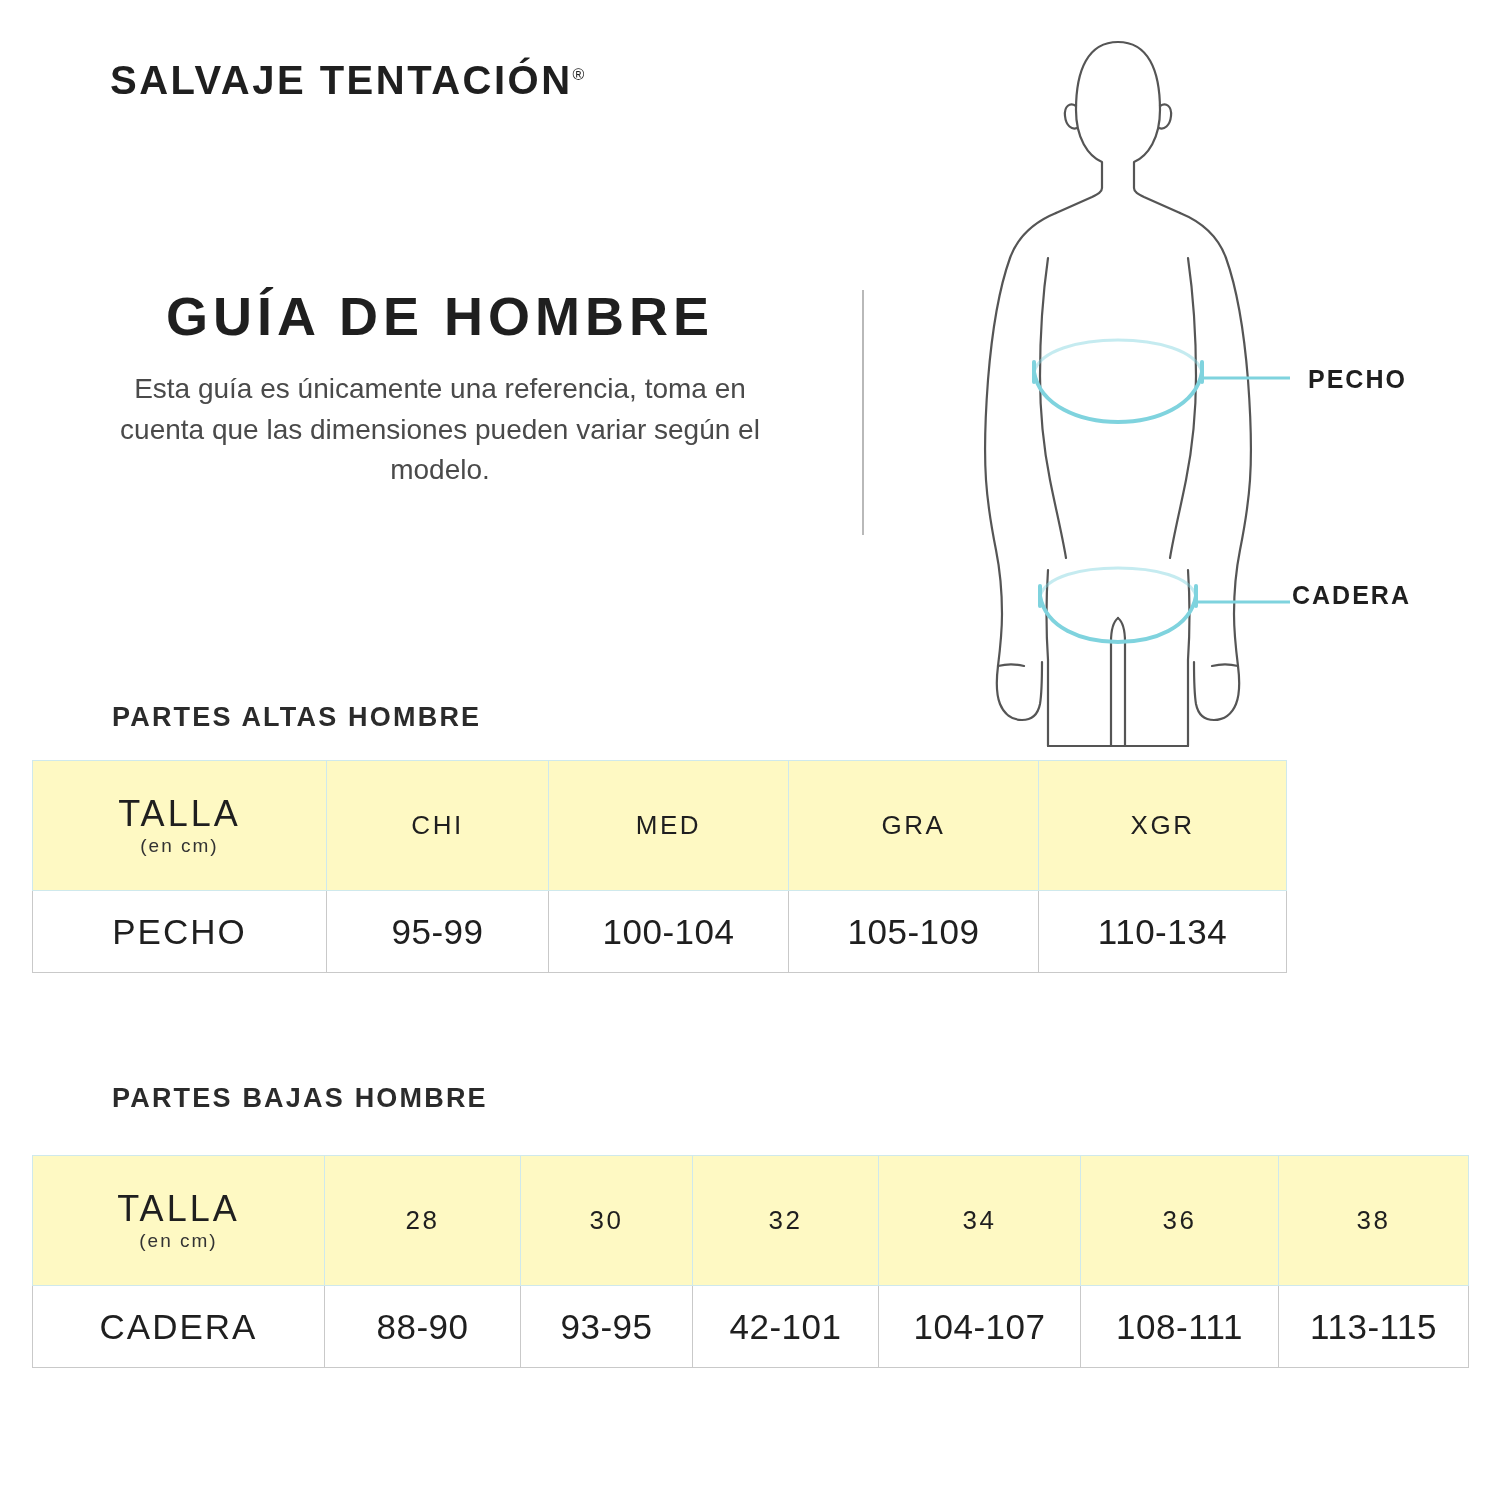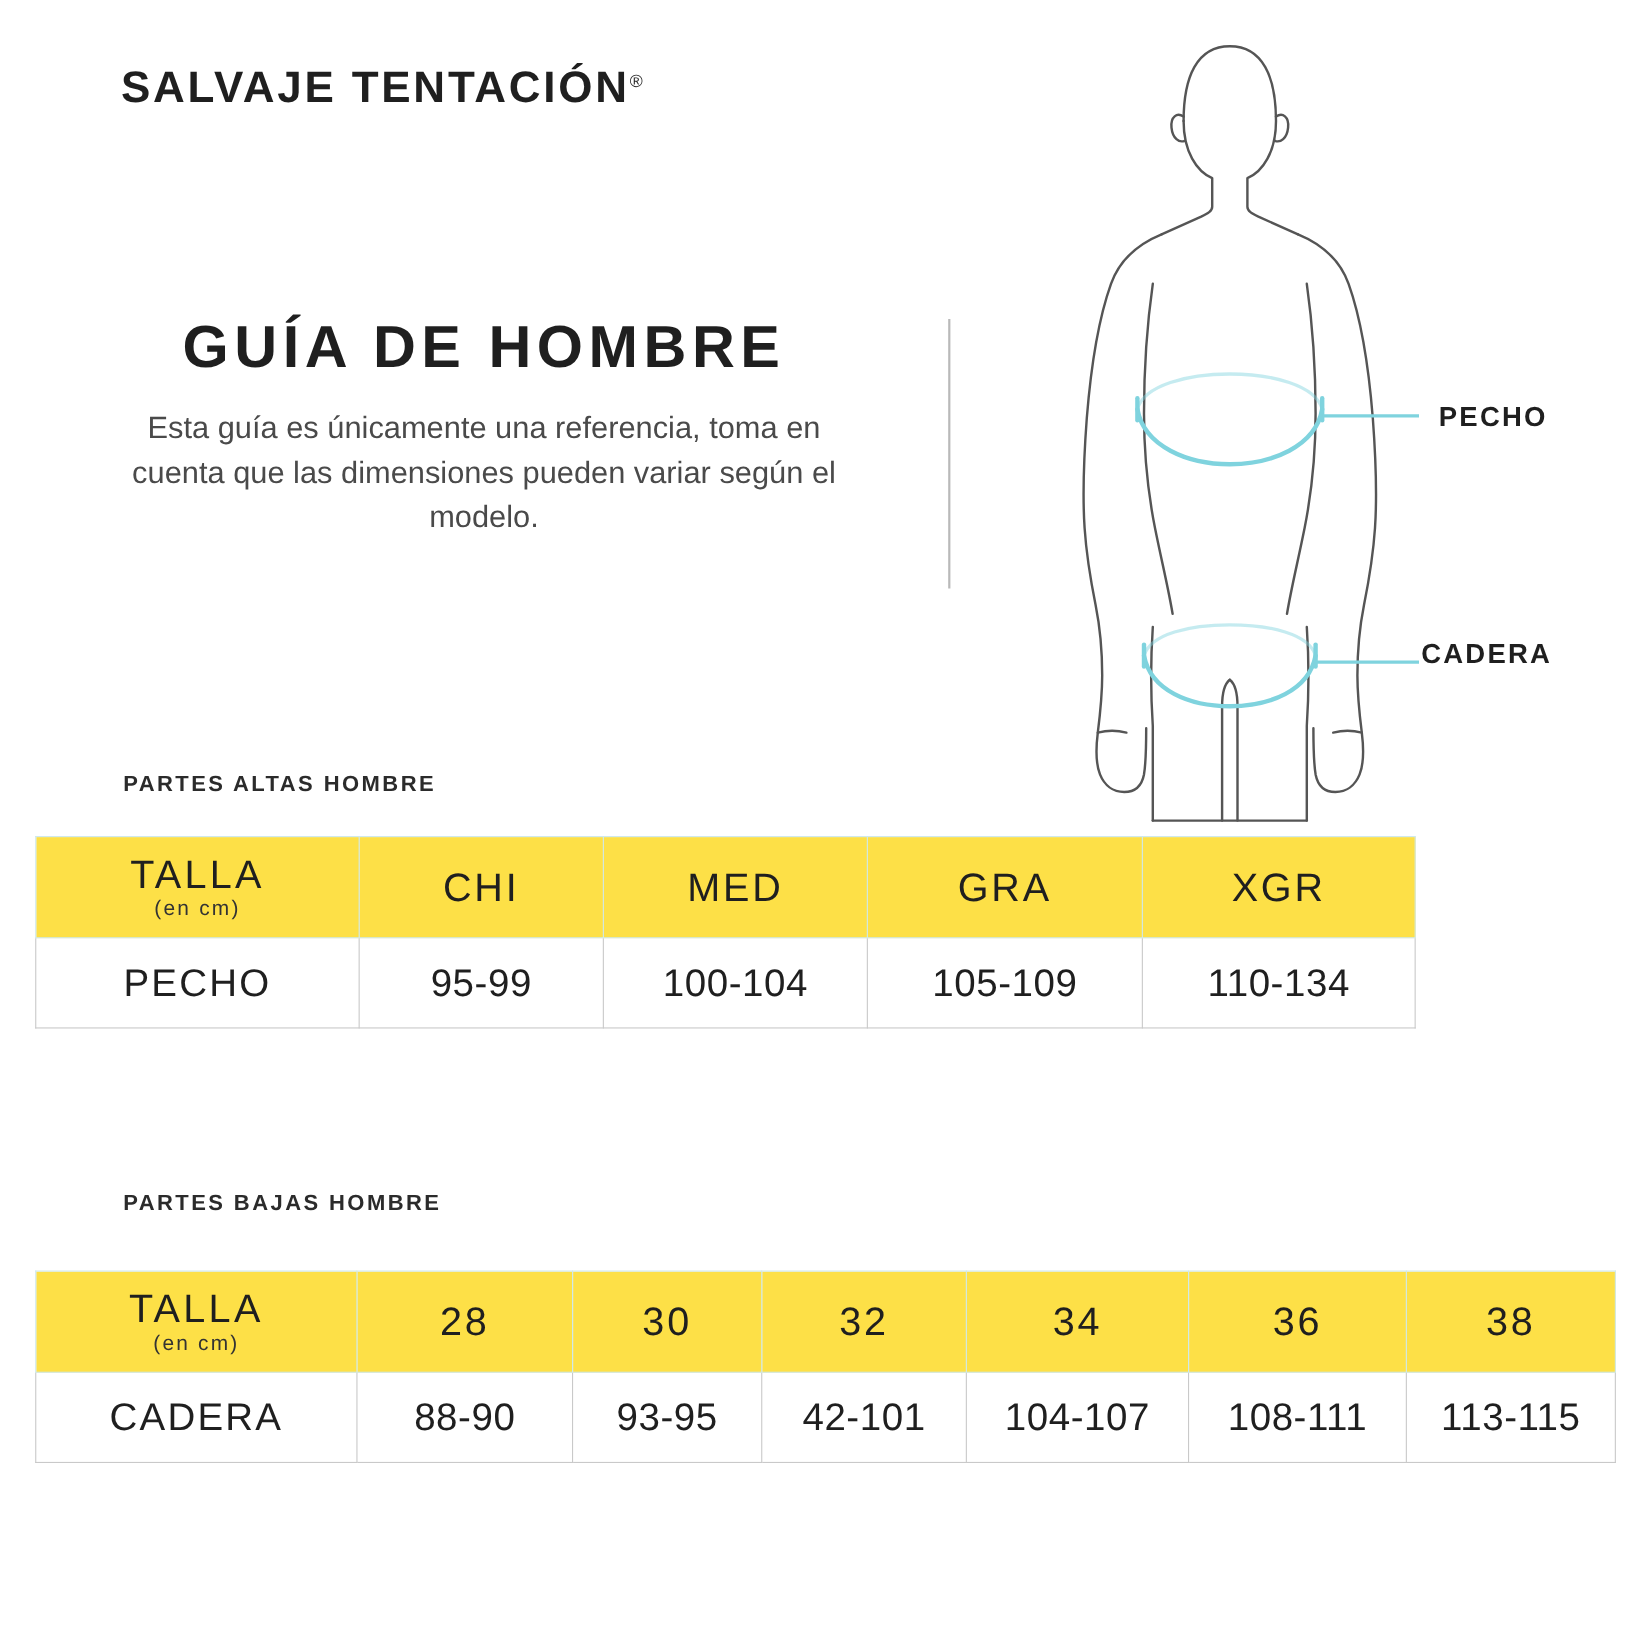--- a/index.html
+++ b/index.html
@@ -93,21 +93,21 @@
     color: #1f1f1f;
     white-space: nowrap;
   }
   .label-pecho { left: 1308px; top: 365px; }
   .label-cadera { left: 1292px; top: 581px; }
 
   
   .section-title {
     position: absolute;
     left: 112px;
-    font-size: 20px;
+    font-size: 27px;
     font-weight: bold;
     letter-spacing: 2.2px;
     color: #2b2b2b;
     white-space: nowrap;
   }
   .title-altas { top: 702px; }
   .title-bajas { top: 1083px; text-align: right; }
 
   
   table.size-table {
@@ -115,23 +115,23 @@
     border-collapse: collapse;
     table-layout: fixed;
   }
   table.size-table td {
     border: 1px solid #c9c9c9;
     text-align: center;
     vertical-align: middle;
     font-weight: normal;
   }
   table.size-table thead td {
-    background: #fde047;
+    background: #fef9c3;
     border-color: #cfe9ec;
-    height: 92px;
+    height: 130px;
   }
   table.size-table tbody td {
     background: #ffffff;
     height: 82px;
   }
 
   .head-talla {
     line-height: 1.05;
   }
   .head-talla .big {
@@ -141,21 +141,21 @@
     color: #1f1f1f;
   }
   .head-talla .small {
     display: block;
     font-size: 19px;
     letter-spacing: 2px;
     color: #333333;
     margin-top: 4px;
   }
   .head-size {
-    font-size: 36px;
+    font-size: 26px;
     letter-spacing: 2.5px;
     color: #1f1f1f;
   }
   .row-label {
     font-size: 35px;
     letter-spacing: 2px;
     color: #1f1f1f;
   }
   .cell-val {
     font-size: 35px;

